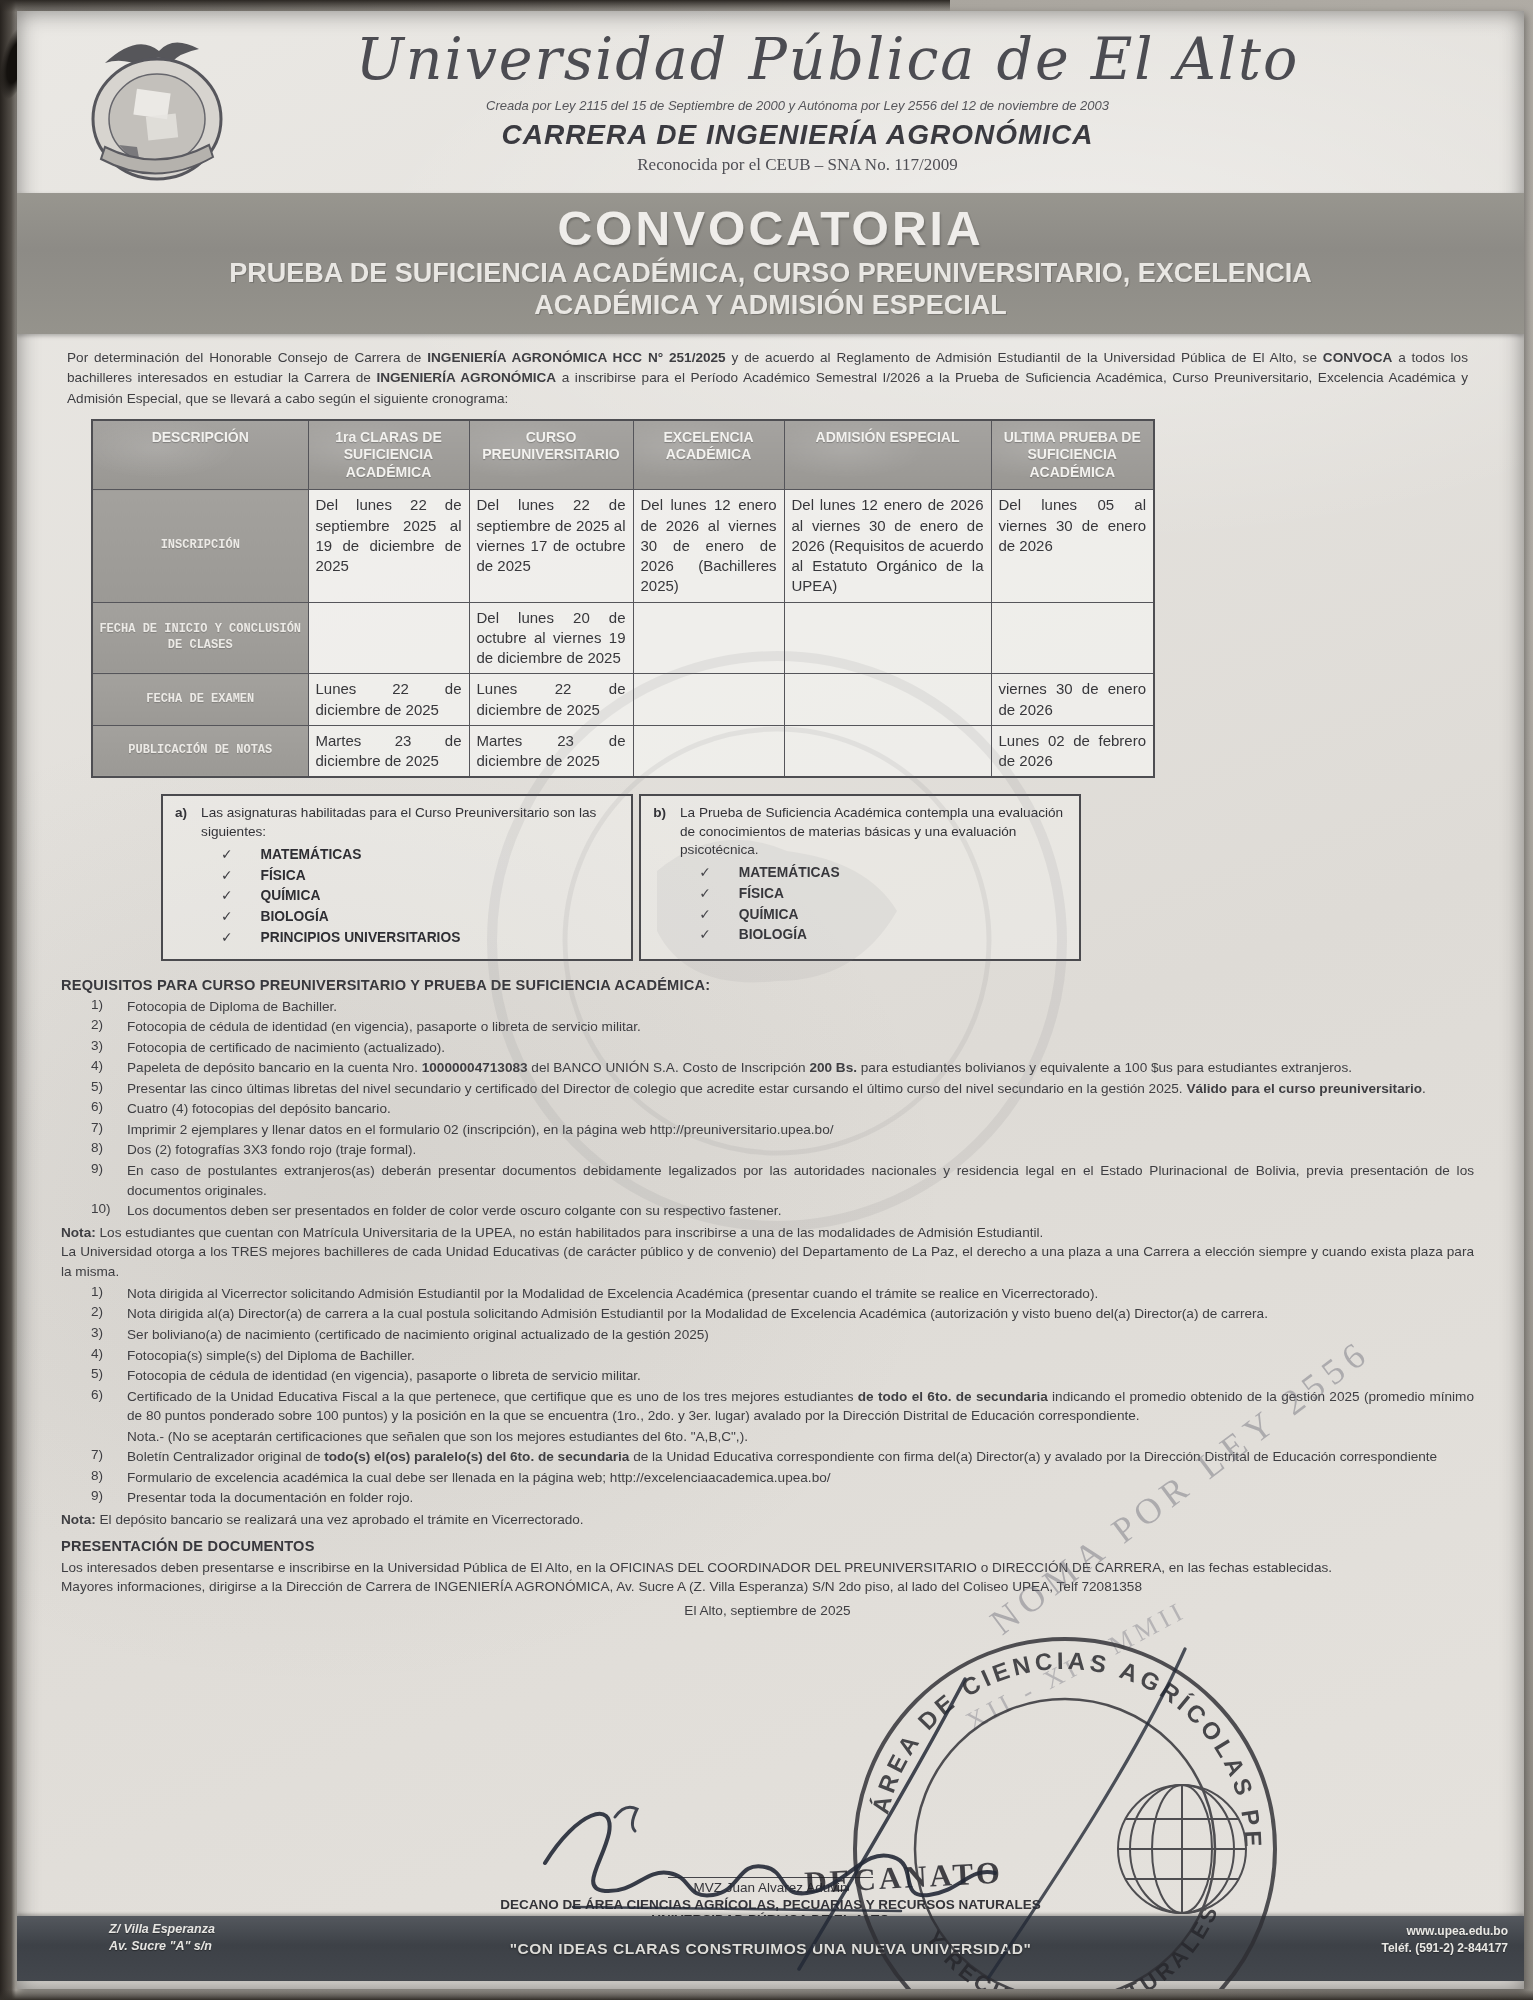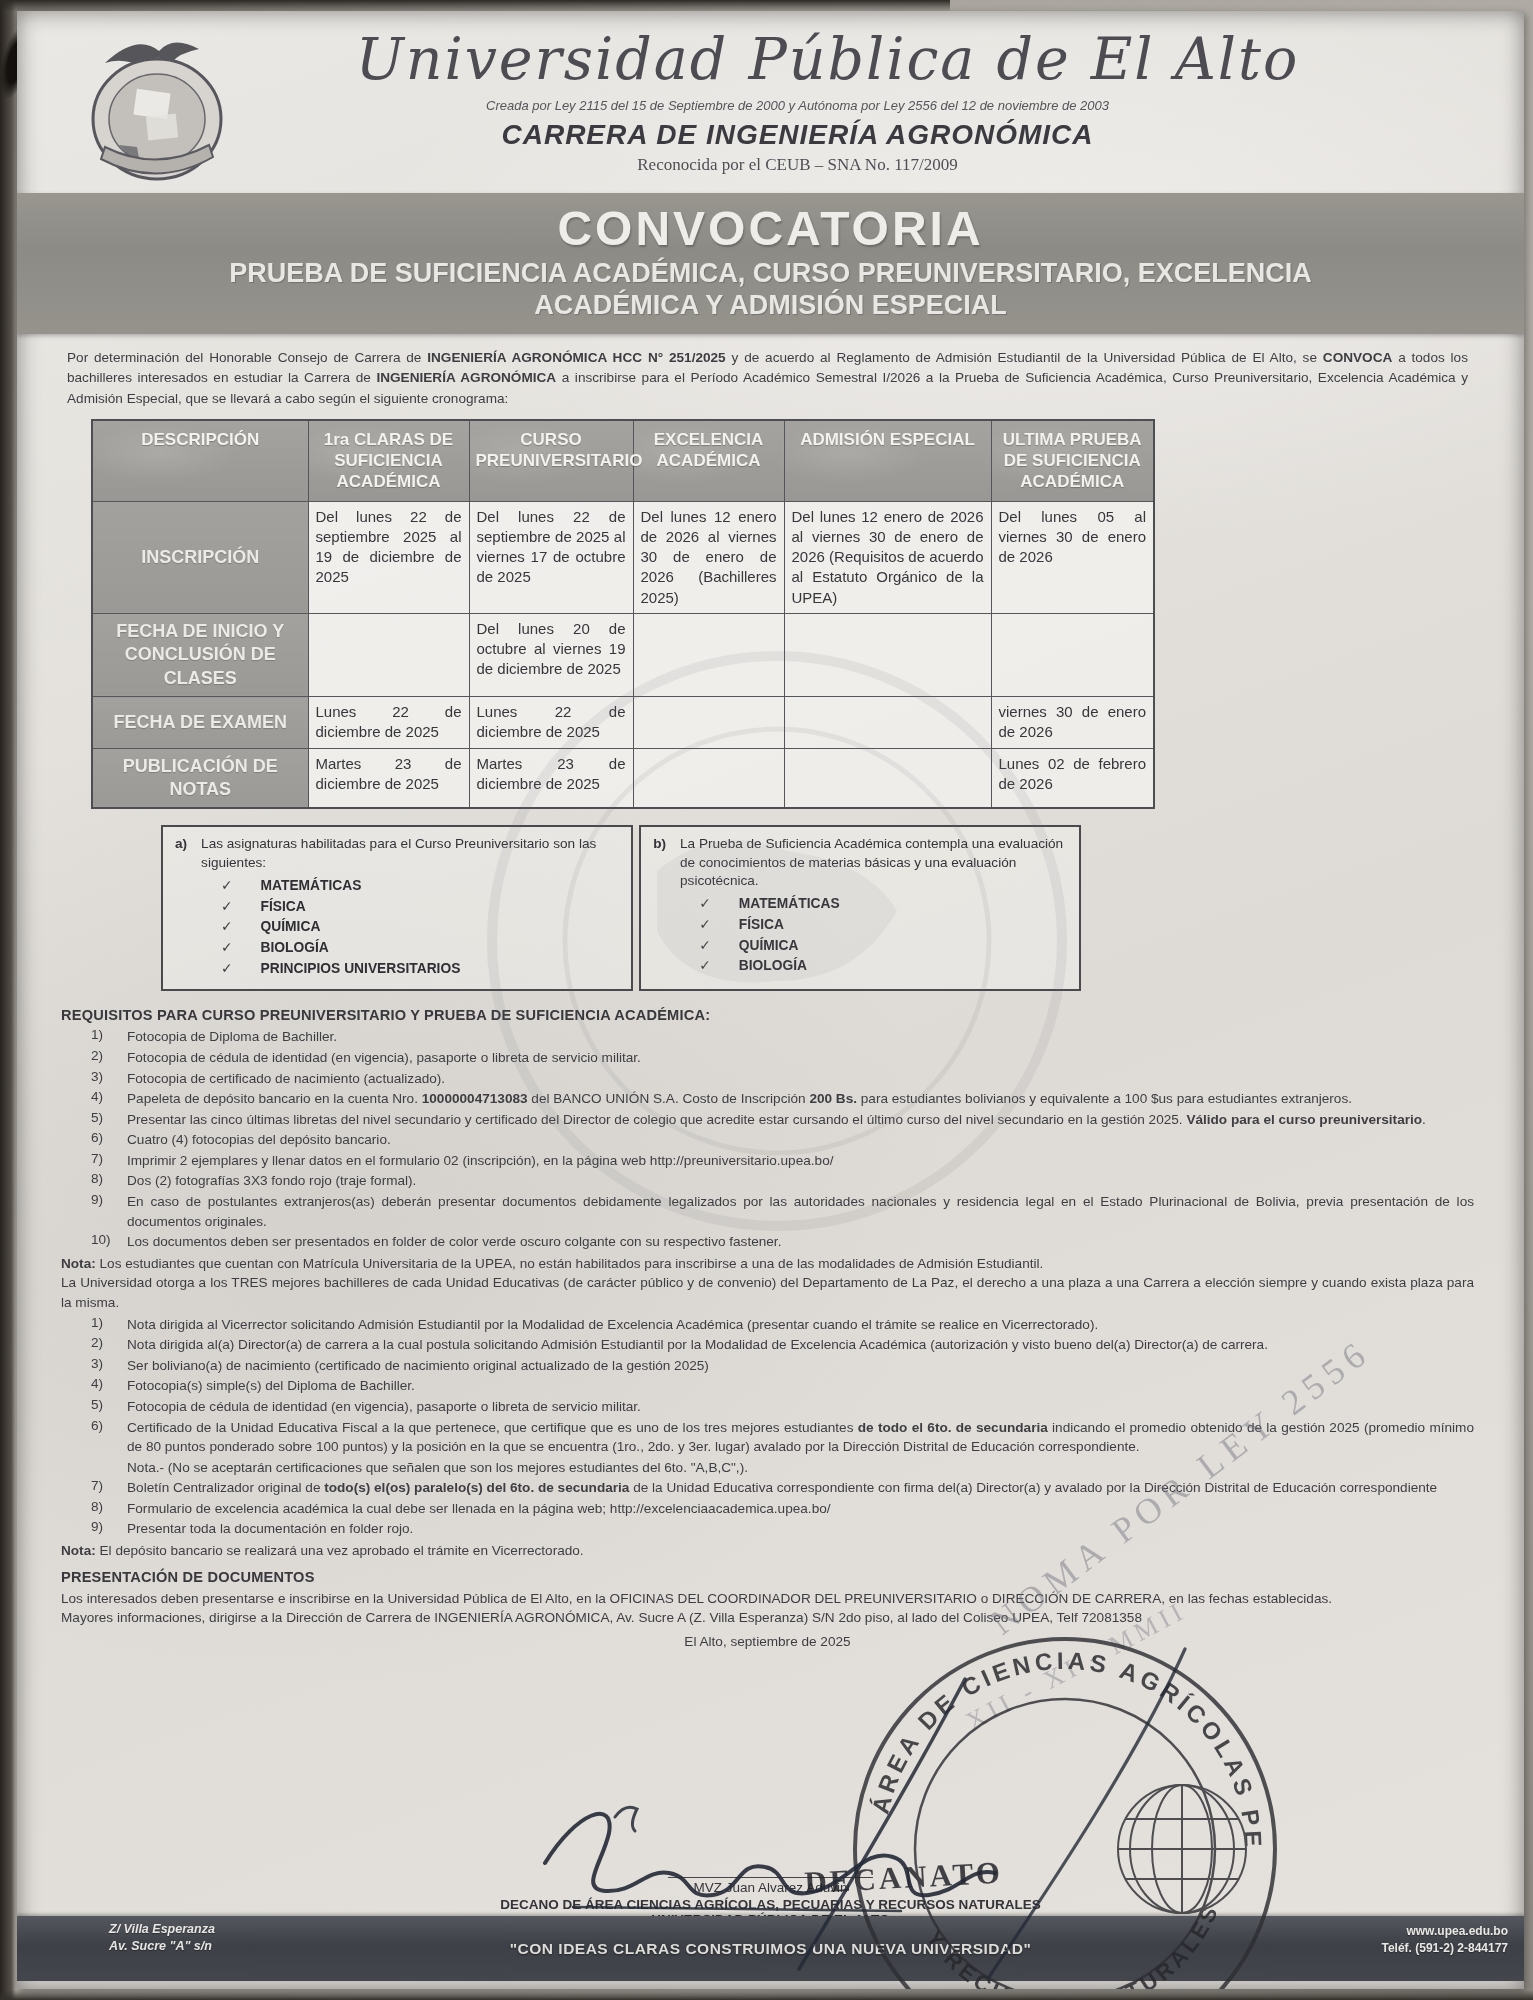--- a/index.html
+++ b/index.html
@@ -57,27 +57,27 @@
   .intro{margin:14px 6px 10px 6px;font-size:13.6px;color:#3e3e42;text-align:justify;line-height:1.5;}
 
   
   table.crono{border-collapse:collapse;table-layout:fixed;width:1062px;margin:4px 0 0 30px;
     border:2px solid #4e4e52;}
   .crono th,.crono td{border:1.5px solid #55555a;vertical-align:top;}
   .crono th{
     background:
       radial-gradient(80px 30px at 30% 40%,rgba(255,255,255,.12),rgba(255,255,255,0)),
       linear-gradient(180deg,#a5a3a0,#999793);
-    color:#f3f2ef;font-size:17px;font-weight:bold;padding:8px 6px;line-height:1.25;
+    color:#f3f2ef;font-size:14px;font-weight:bold;padding:8px 6px;line-height:1.25;
     text-shadow:0 1px 1px rgba(0,0,0,.25);
   }
   .crono td.lbl{
     background:linear-gradient(180deg,#a3a19d,#9b9995);
-    color:#eceae6;font-size:18px;font-weight:bold;text-align:center;vertical-align:middle;
-    padding:6px;text-shadow:0 1px 1px rgba(0,0,0,.2);line-height:1.3;
+    color:#eceae6;font-size:12px;font-weight:bold;text-align:center;vertical-align:middle;
+    padding:6px;text-shadow:0 1px 1px rgba(0,0,0,.2);line-height:1.3;font-family:Liberation Mono, monospace;
   }
   .crono td.dat{background:rgba(250,249,247,.55);color:#37373b;font-size:15px;
     padding:5px 7px;line-height:1.35;text-align:justify;}
 
   
   .boxes{display:flex;gap:6px;margin:16px 0 0 100px;width:920px;}
   .nbox{border:2px solid #4a4a4e;background:rgba(250,249,247,.35);padding:8px 10px 10px 12px;}
   .nbox.a{width:470px;}
   .nbox.b{width:438px;}
   .nbox .lead{display:flex;gap:14px;font-size:13.6px;color:#333338;line-height:1.35;}

